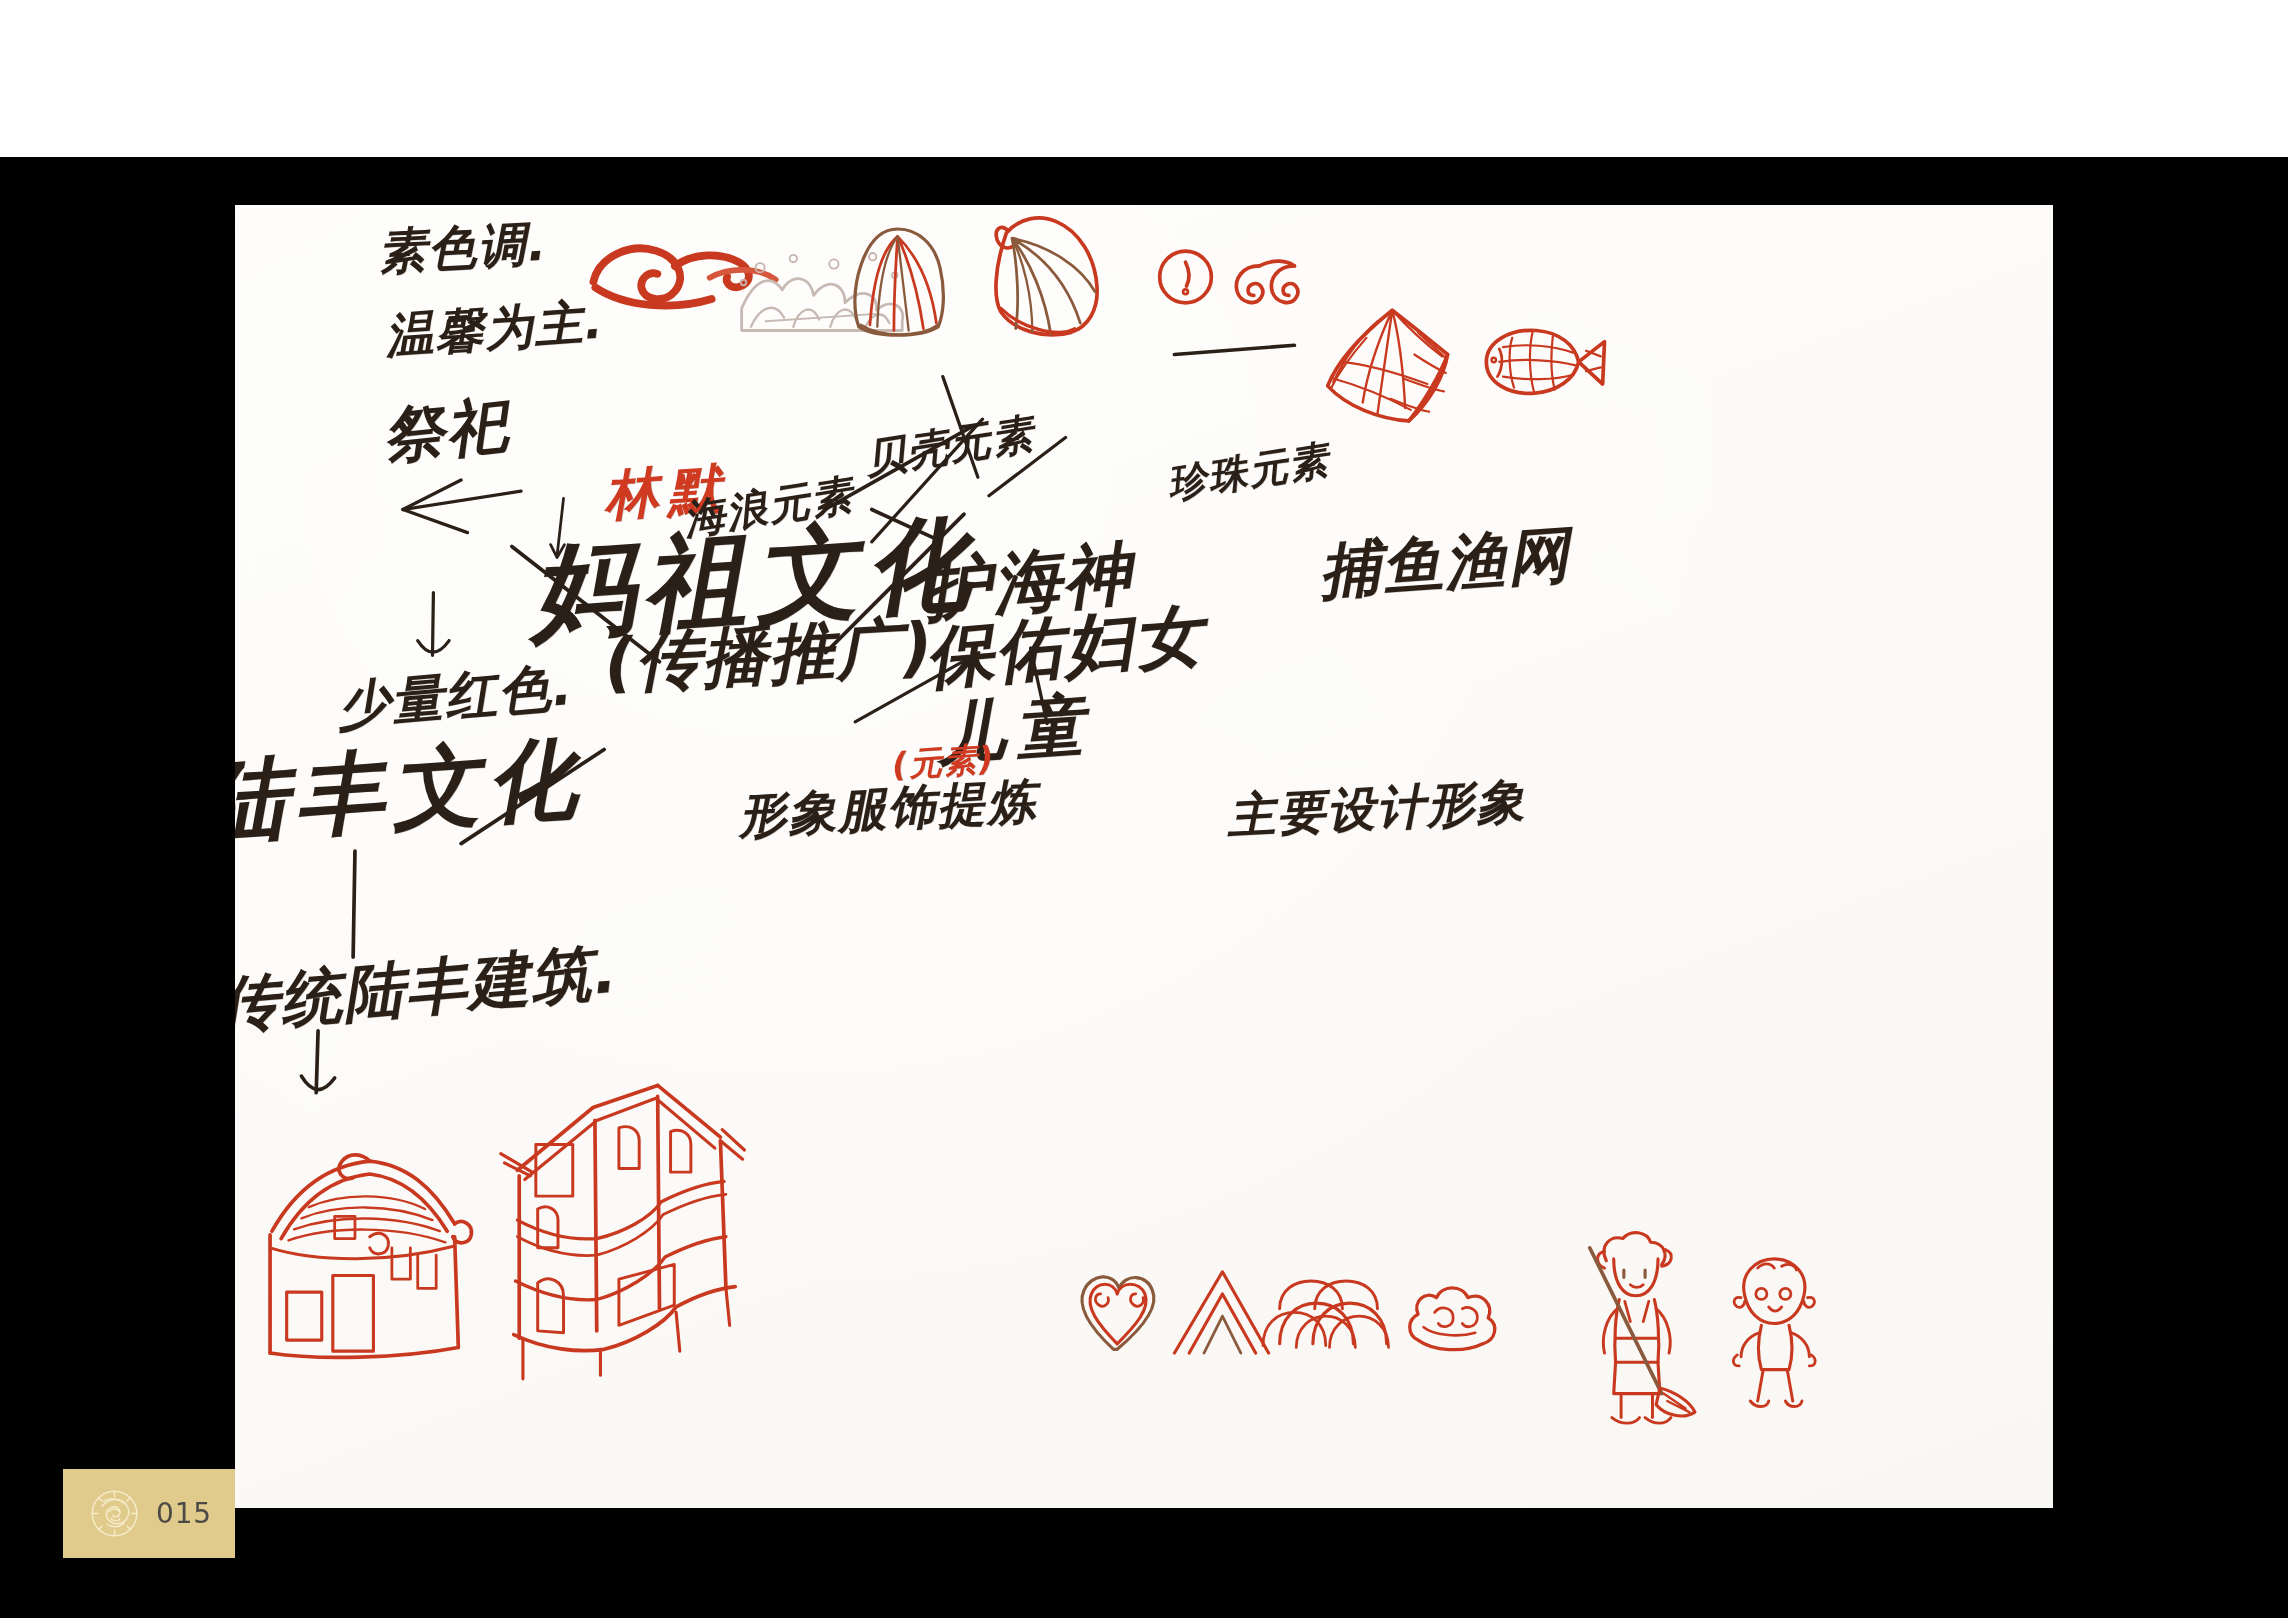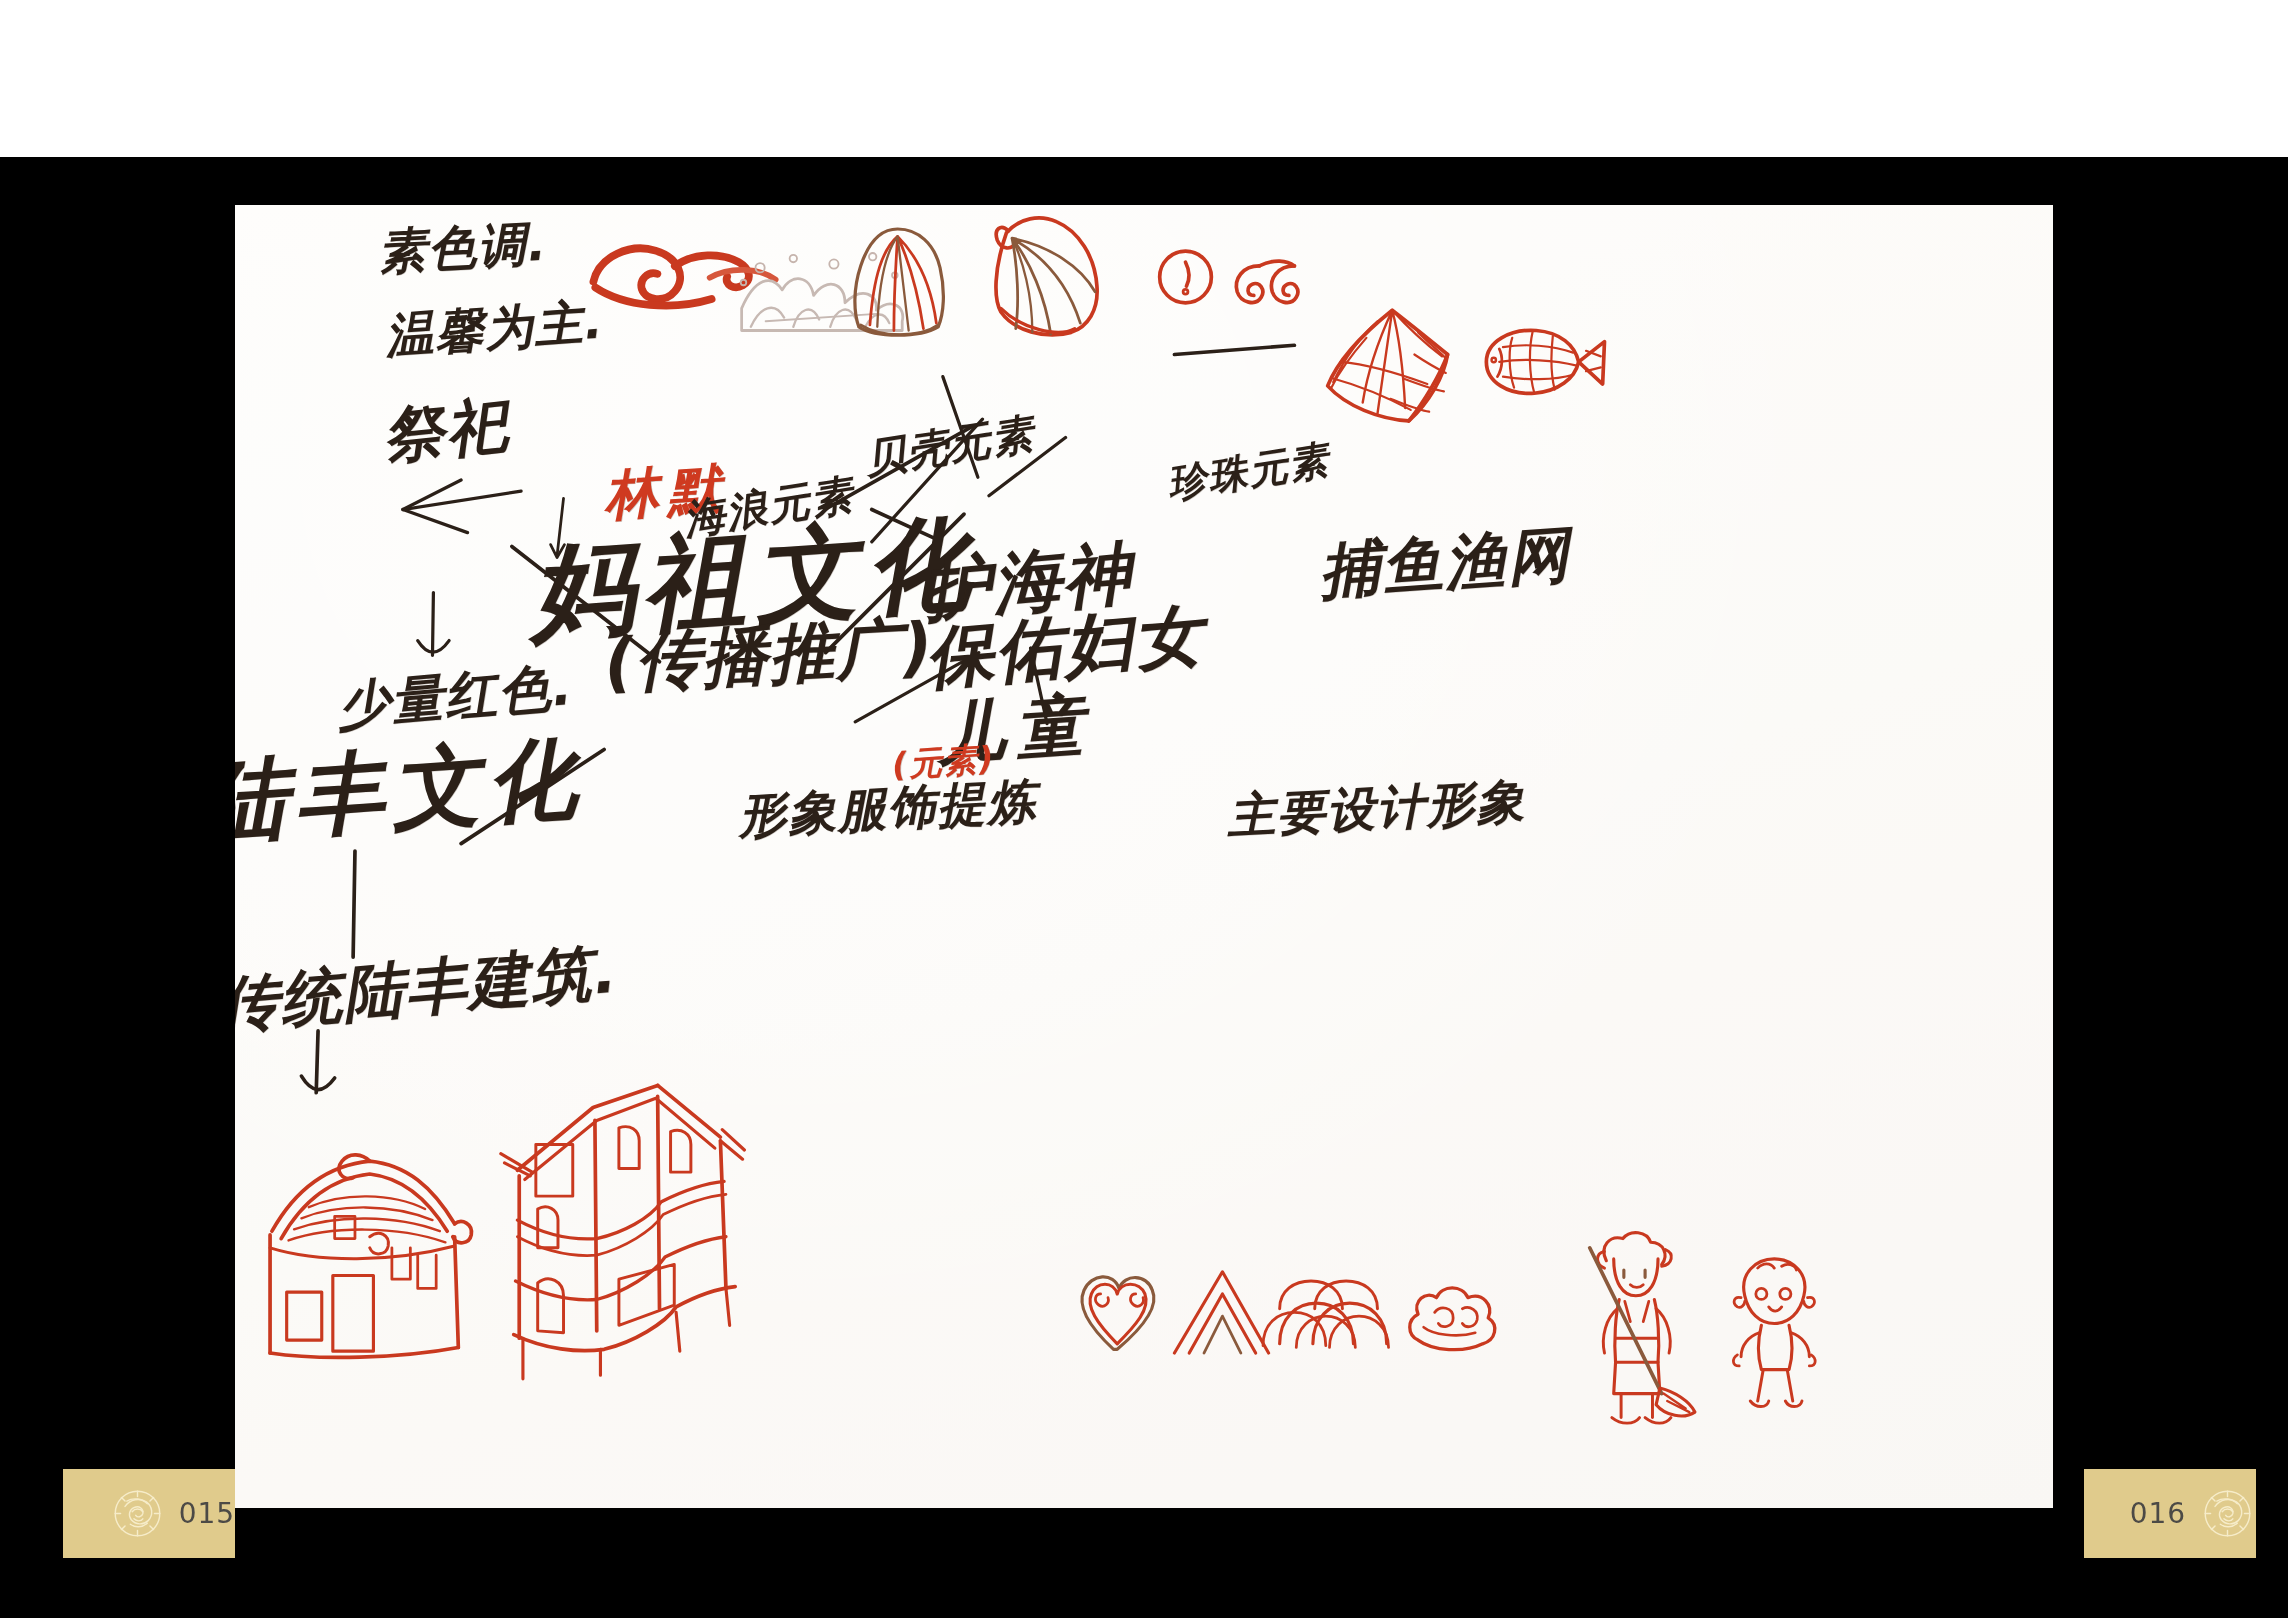--- a/index.html
+++ b/index.html
@@ -80,21 +80,21 @@
 
   
   .page-chip {
     position: absolute;
     top: 1469px;
     height: 89px;
     width: 172px;
     background: #e0cb8c;
     display: flex;
     align-items: center;
-    justify-content: flex-end;
+    justify-content: center;
     gap: 13px;
     z-index: 9;
   }
   #page-chip-left  { left: 63px; }
   #page-chip-right { left: 2084px; }
   .page-num {
     font-family: "DejaVu Sans", "Liberation Sans", sans-serif;
     font-size: 28px;
     color: #4c4a46;
     letter-spacing: 0.9px;
@@ -440,28 +440,15 @@
         <path d="M18 24c6-8 16-10 24-5 7 5 8 15 2 21-5 5-14 5-19-1-4-5-2-12 4-14 5-2 10 2 9 7-1 4-6 5-8 2"></path>
         <path d="M24 44c5 4 13 4 19-1M20 18c7-4 17-3 23 3"></path>
         <path d="M32 7v6M32 51v6M7 32h6M51 32h6"></path>
         <path d="M14 14l4 4M46 46l4 4M50 14l-4 4M18 46l-4 4"></path>
         <path d="M26 30c3-4 9-4 12 0M28 38c3 3 8 3 10 0"></path>
       </g>
     </svg>
     <span class="page-num">015</span>
   </div>
 
-  <div id="page-chip-right" class="page-chip">
-    <span class="page-num">016</span>
-    <svg class="medallion" viewBox="0 0 64 64">
-      <g fill="none" stroke="#f6ecc9" stroke-width="1.6" stroke-linecap="round">
-        <circle cx="32" cy="32" r="25"></circle>
-        <path d="M18 24c6-8 16-10 24-5 7 5 8 15 2 21-5 5-14 5-19-1-4-5-2-12 4-14 5-2 10 2 9 7-1 4-6 5-8 2"></path>
-        <path d="M24 44c5 4 13 4 19-1M20 18c7-4 17-3 23 3"></path>
-        <path d="M32 7v6M32 51v6M7 32h6M51 32h6"></path>
-        <path d="M14 14l4 4M46 46l4 4M50 14l-4 4M18 46l-4 4"></path>
-        <path d="M26 30c3-4 9-4 12 0M28 38c3 3 8 3 10 0"></path>
-      </g>
-    </svg>
-  </div>
 
 </div>
 
 
 </body></html>

